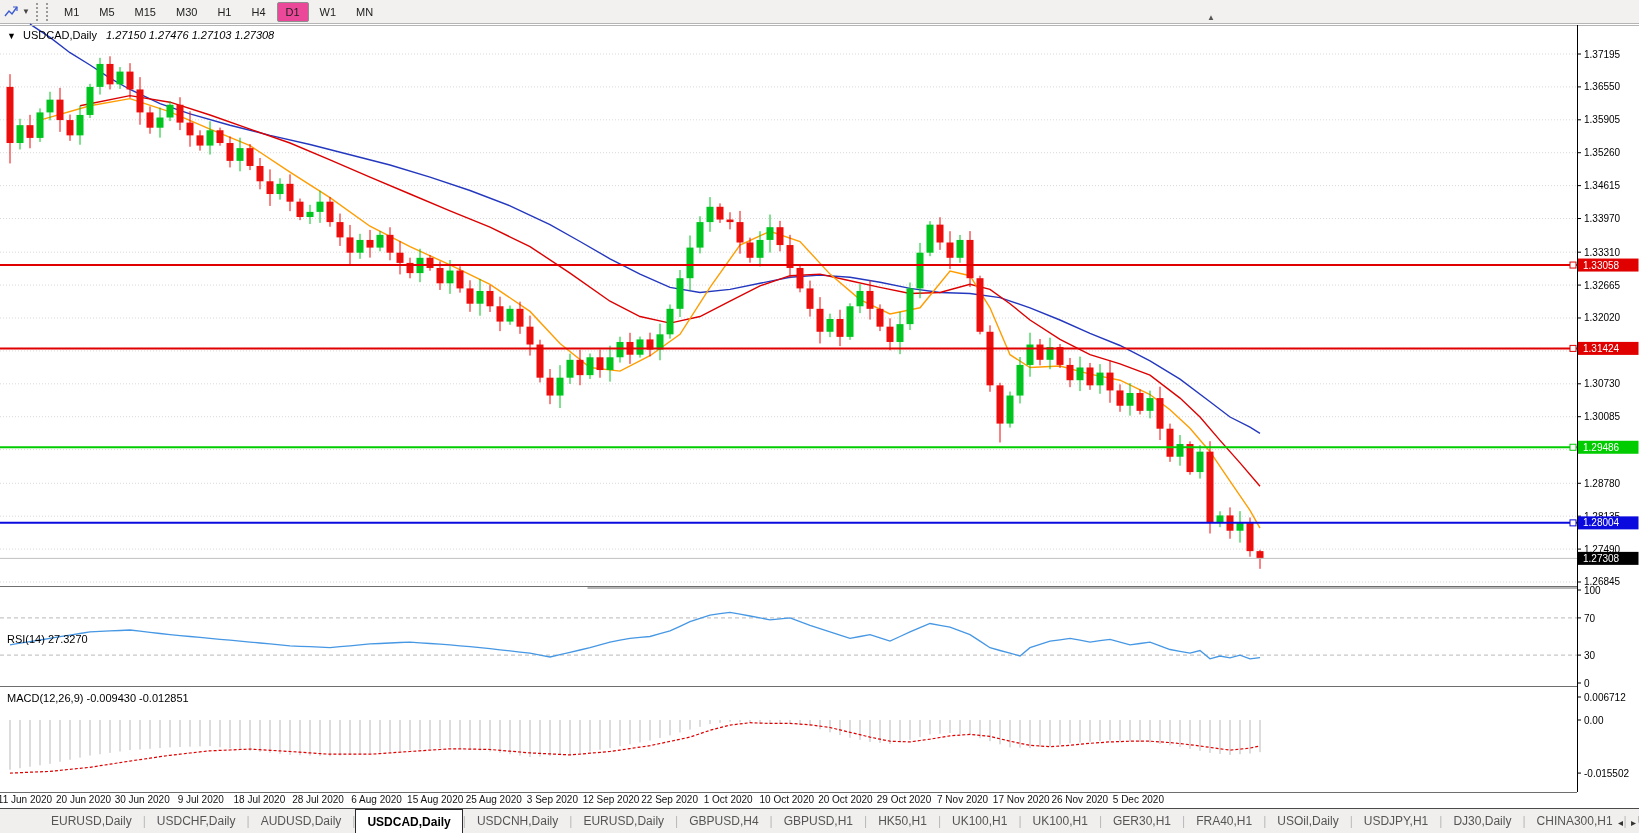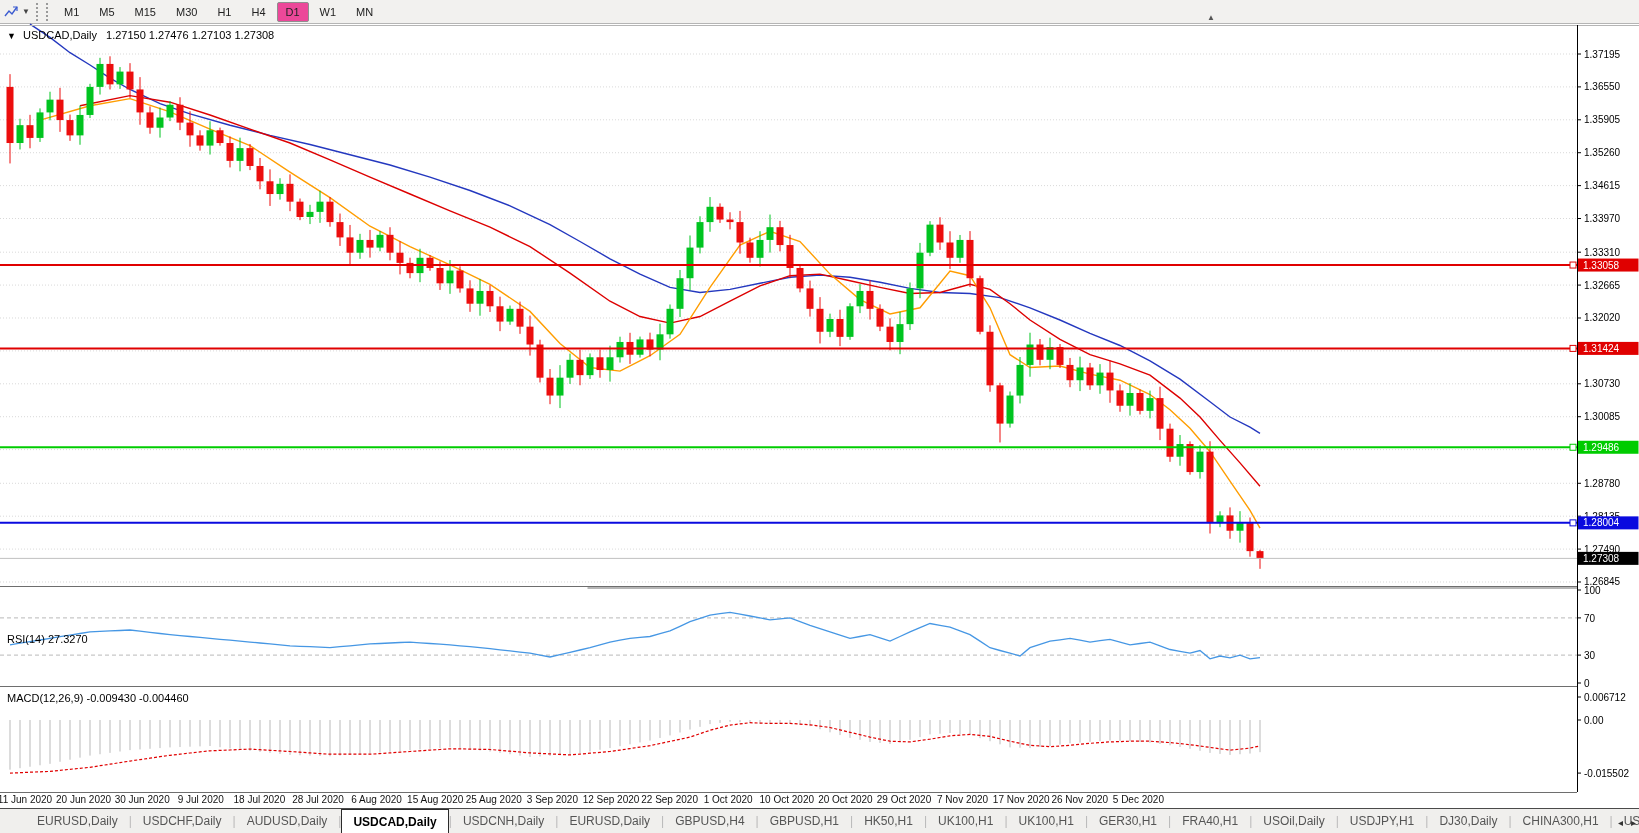--- a/index.html
+++ b/index.html
@@ -11,21 +11,21 @@
   .grip{width:8px;height:18px;margin:0 6px 0 4px;border-left:2px dotted #9a9a9a;border-right:2px dotted #9a9a9a;}
   .tfbtn{font-size:11px;color:#222;padding:2px 8px;margin:0 1px;border:1px solid transparent;
          border-radius:2px;line-height:14px;cursor:default;}
   .tfbtn.active{background:#ec4899;border:1px solid #8f8f8f;}
   .caret{font-size:8px;color:#444;}
   .chart-title{position:absolute;top:29px;left:7px;font-size:11px;color:#000;z-index:5;}
   .chart-title .tri{font-size:9px;margin-right:4px;}
   .ind-label{position:absolute;left:7px;font-size:11px;color:#000;z-index:5;}
   .tabbar{position:absolute;left:0;bottom:0;width:100%;height:25px;background:#f0efed;
           border-top:1px solid #4a4a4a;display:flex;align-items:stretch;box-sizing:border-box;
-          padding-left:26px;overflow:hidden;}
+          padding-left:40px;overflow:hidden;}
   .tab{font-size:12px;color:#555;display:flex;align-items:center;padding:0 11px;white-space:nowrap;}
   .tab.active{background:#fff;border:1px solid #2b2b2b;border-bottom:none;color:#000;
               font-weight:bold;margin-top:0px;z-index:2;}
   .tabsep{color:#b9b9b9;display:flex;align-items:center;font-size:12px;}
   .tab-arrows{position:absolute;right:3px;bottom:5px;font-size:10px;color:#333;z-index:3;
               display:flex;gap:8px;}
   svg text{font-family:"Liberation Sans",sans-serif;}
 </style>
 </head>
 <body>
@@ -563,24 +563,24 @@
         <text x="962.6" y="803" font-size="10" fill="#111" text-anchor="middle">7 Nov 2020</text>
         <text x="1021.2" y="803" font-size="10" fill="#111" text-anchor="middle">17 Nov 2020</text>
         <text x="1079.8" y="803" font-size="10" fill="#111" text-anchor="middle">26 Nov 2020</text>
         <text x="1138.4" y="803" font-size="10" fill="#111" text-anchor="middle">5 Dec 2020</text>
       </g>
     </svg>
 
   <div class="chart-title">
     <span class="tri">▼</span>
     <span>USDCAD,Daily</span>
-    <span style="margin-left:6px;">1.27150 1.27476 1.27103 1.27308</span>
+    <span style="margin-left:6px;font-style:italic;">1.27150 1.27476 1.27103 1.27308</span>
   </div>
   <div class="ind-label" style="top:591px;margin-top:42px;">RSI(14) 27.3270</div>
-  <div class="ind-label" style="top:692px;">MACD(12,26,9) -0.009430 -0.004460</div>
+  <div class="ind-label" style="top:692px;">MACD(12,26,9) -0.009430 -0.012851</div>
   <div style="position:absolute;top:13px;left:1207px;font-size:8px;color:#555;">▲</div>
 
   <div class="tabbar" id="tabbar">
       <div class="tab">EURUSD,Daily</div>
       <span class="tabsep">|</span>
       <div class="tab">USDCHF,Daily</div>
       <span class="tabsep">|</span>
       <div class="tab">AUDUSD,Daily</div>
       <span class="tabsep">|</span>
       <div class="tab active">USDCAD,Daily</div>

